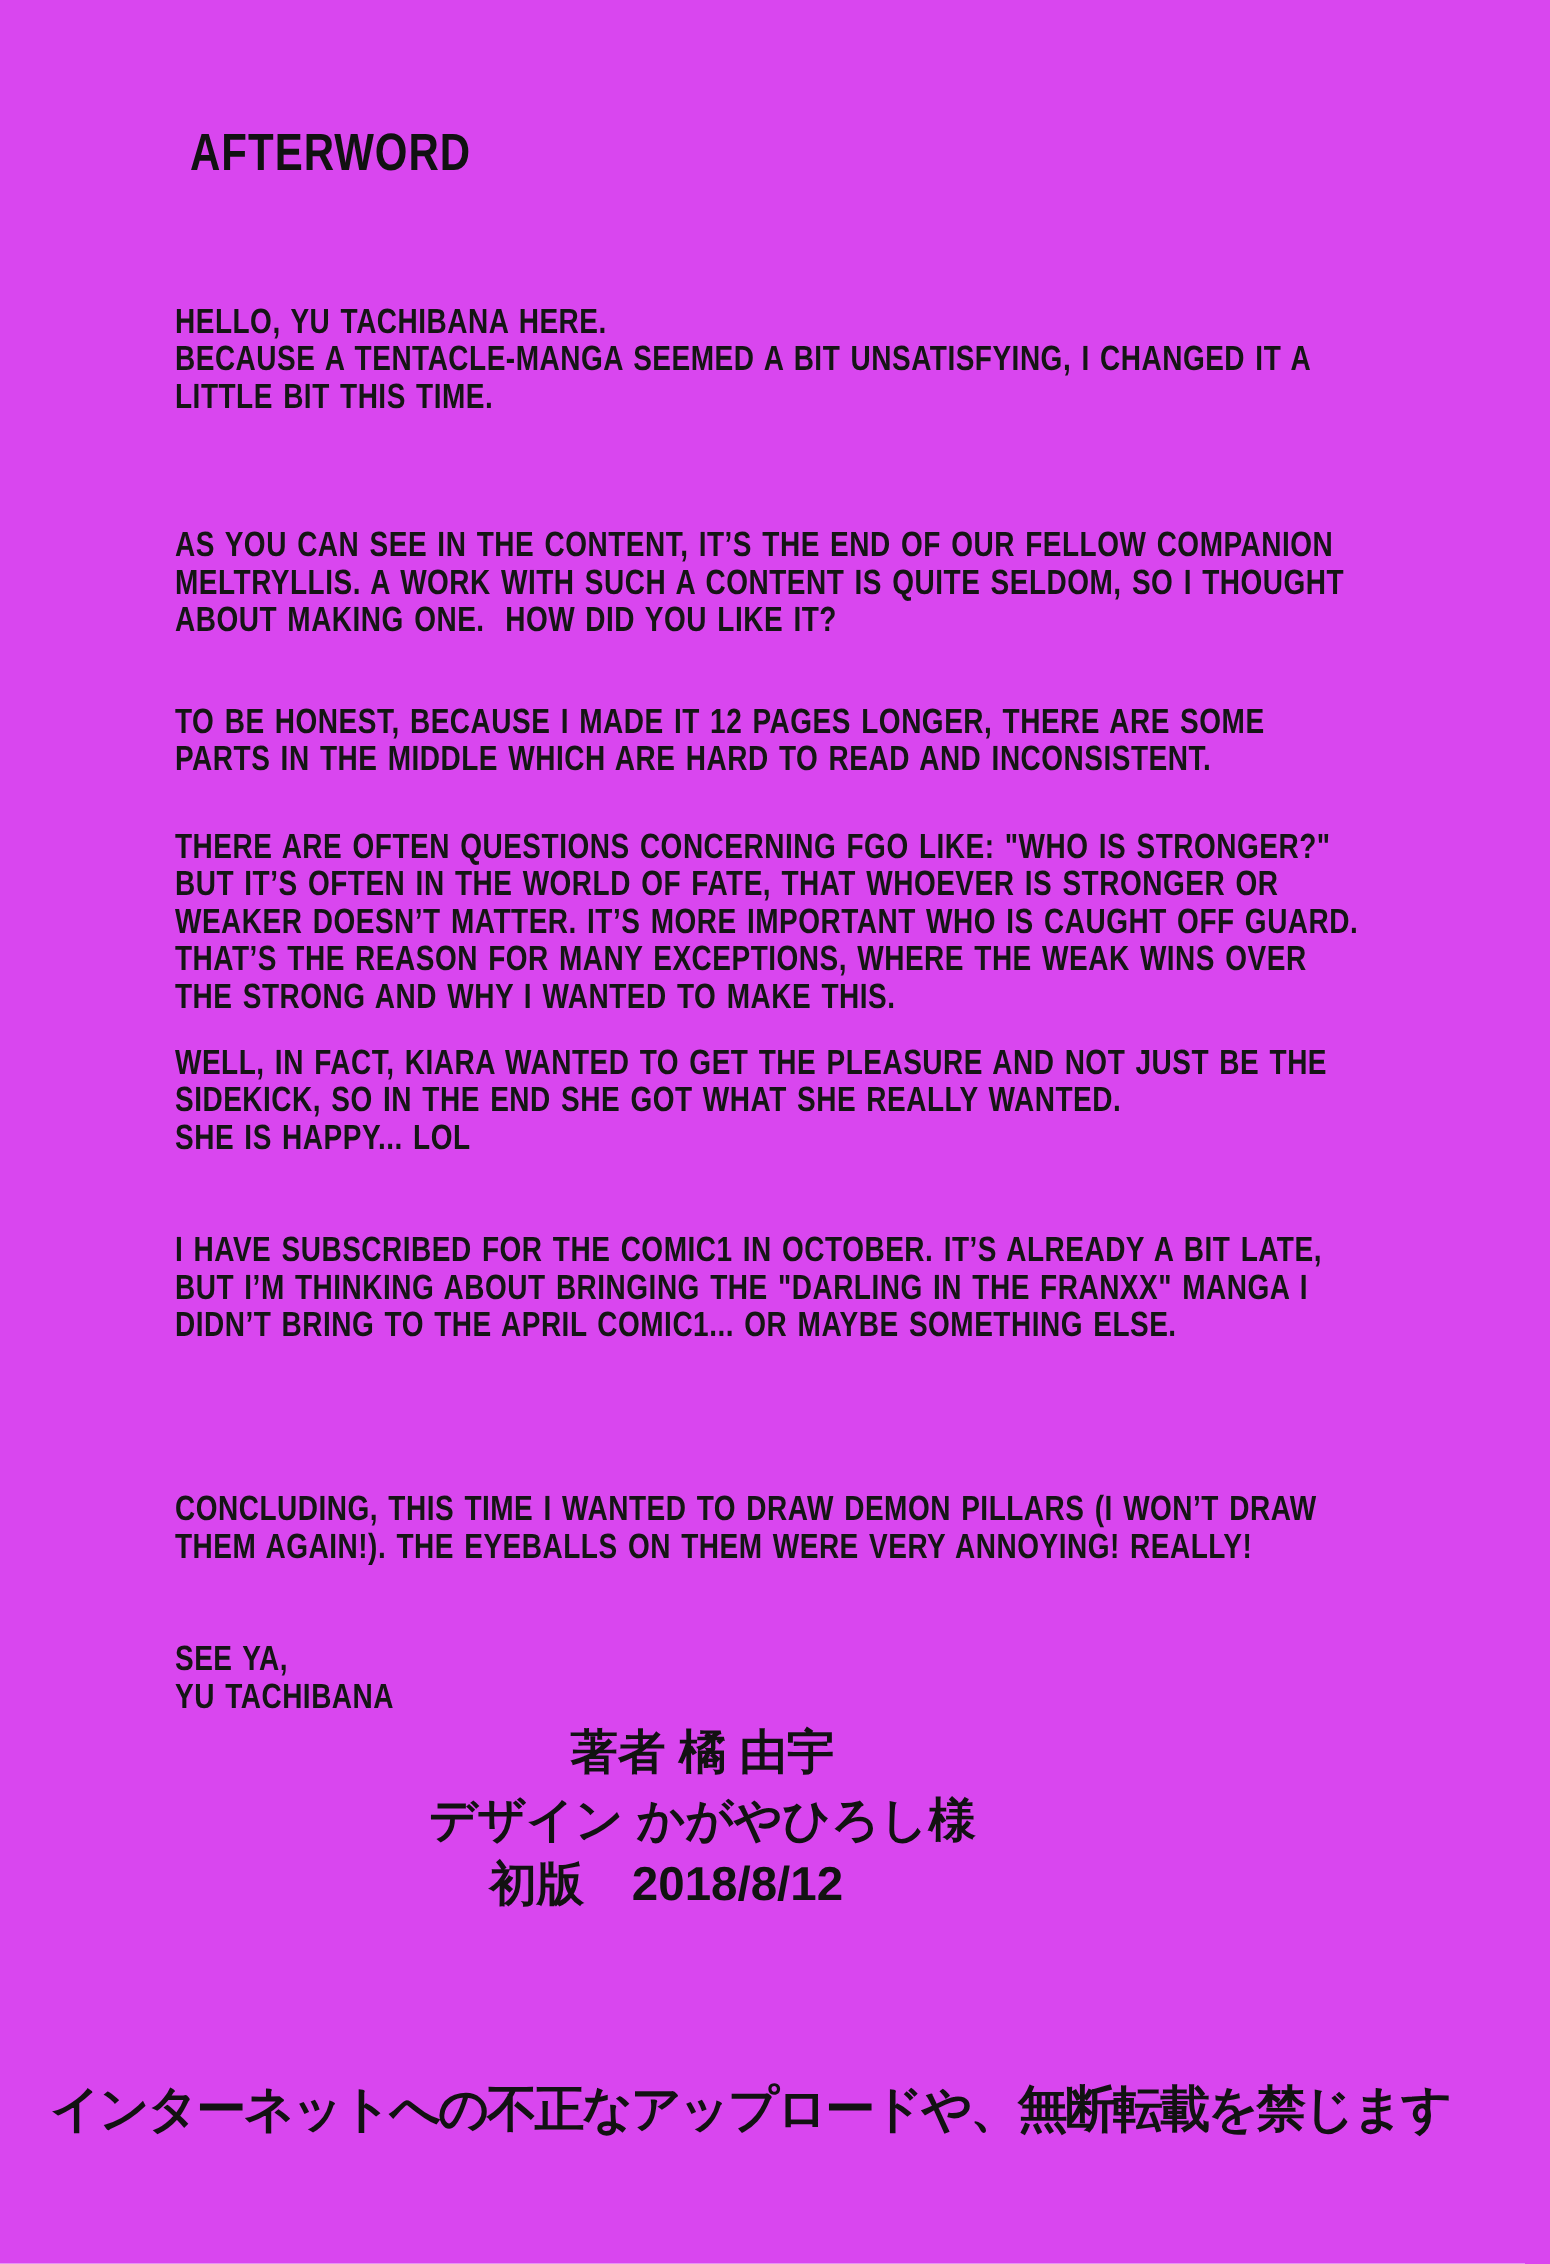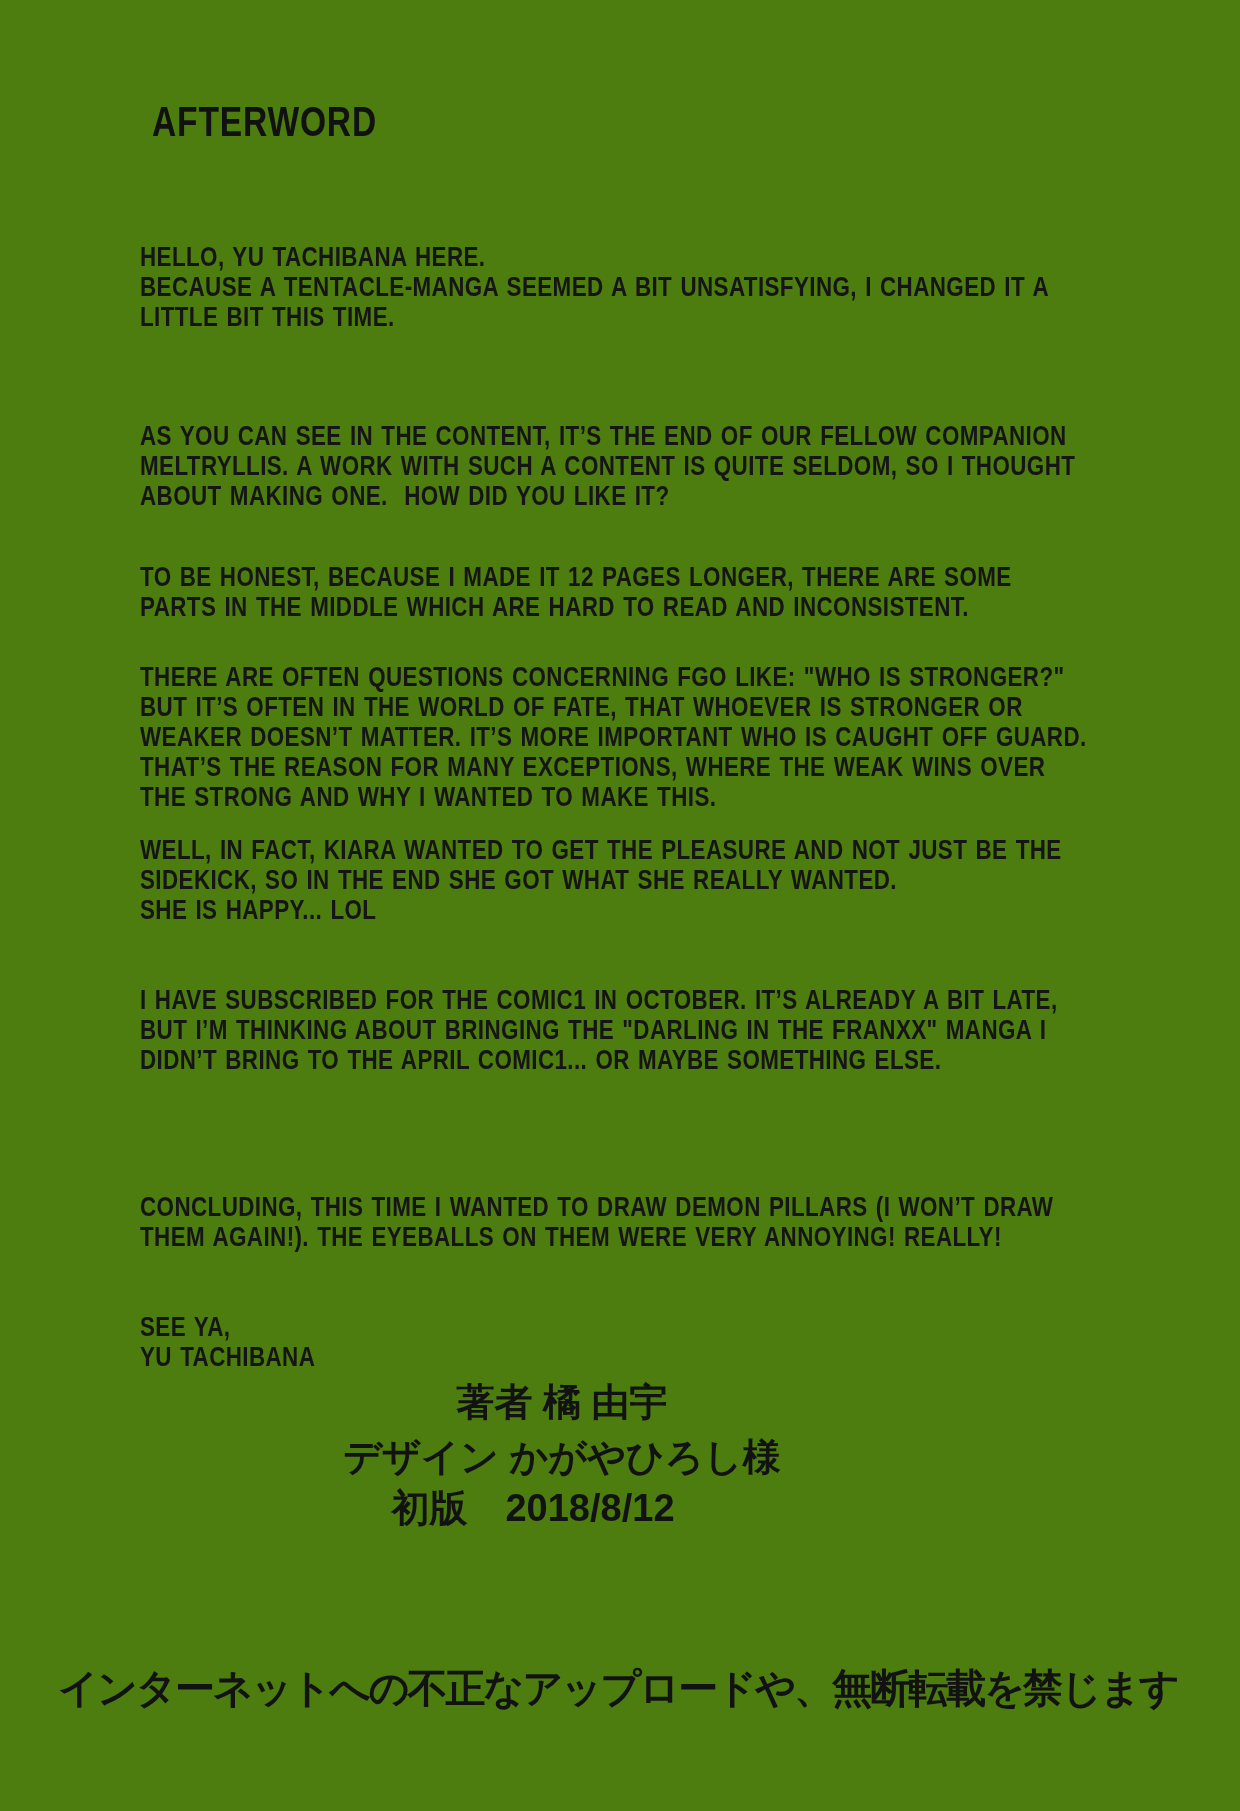--- a/index.html
+++ b/index.html
@@ -4,21 +4,21 @@
 <style>
   html, body {
     margin: 0;
     padding: 0;
     background: #ffffff;
   }
   .page {
     position: relative;
     width: 1240px;
     height: 1811px;
-    background: #4d7c0f;
+    background: #d946ef;
     overflow: hidden;
     font-family: "Liberation Sans", sans-serif;
     color: #161616;
   }
   
   .comic {
     position: absolute;
     left: 140px;
     width: 1400px;
     font-weight: 700;
@@ -59,21 +59,21 @@
     line-height: 46px;
     font-weight: 700;
   }
   .colophon-narrow { width: 1066px; }
   .notice {
     font-weight: 700;
     font-size: 40px;
     line-height: 48px;
   }
   .notice-1 { width: 1160px; letter-spacing: -3px; }
-  .notice-2 { width: 1200px; letter-spacing: -2px; margin-left: 18px; }
+  .notice-2 { width: 1200px; letter-spacing: -2px; }
 </style>
 </head>
 <body>
 
 <div class="page">
 
   <h1 class="title">AFTERWORD</h1>
 
   <div class="comic" style="top:242px">HELLO, YU TACHIBANA HERE.
 BECAUSE A TENTACLE-MANGA SEEMED A BIT UNSATISFYING, I CHANGED IT A

